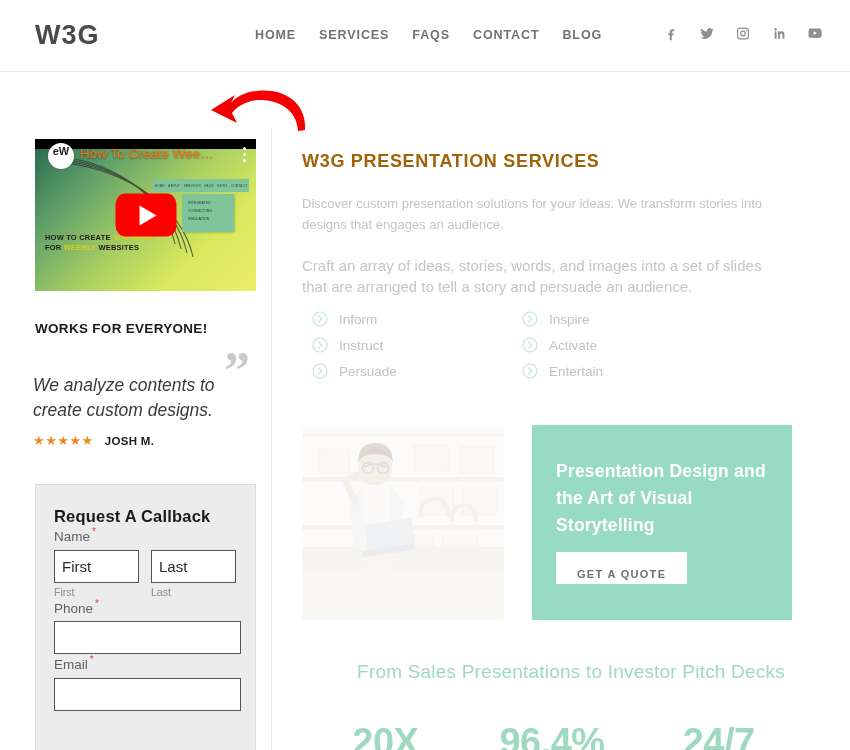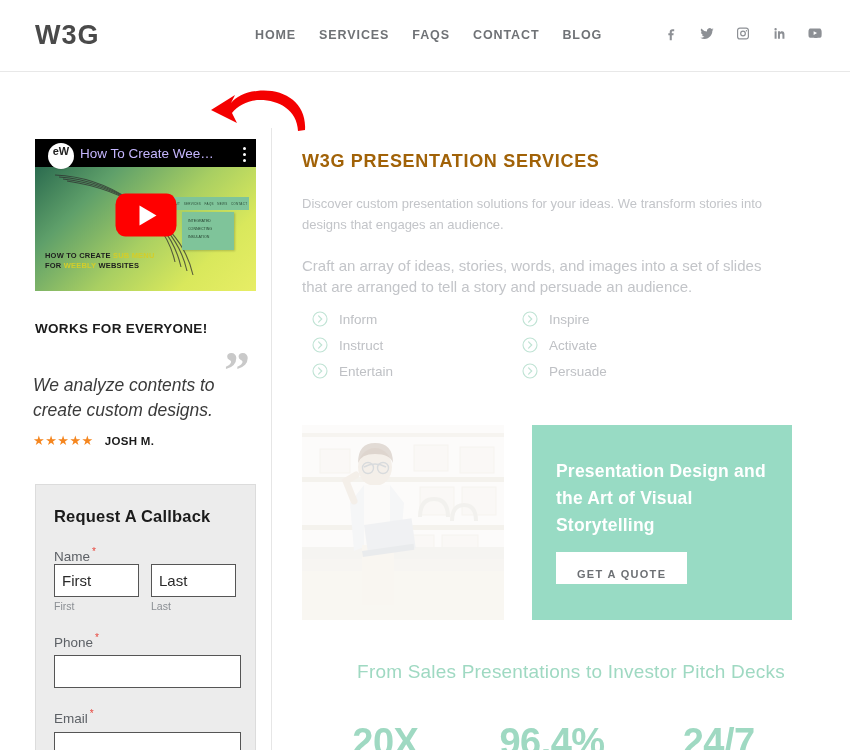--- a/index.html
+++ b/index.html
@@ -37,24 +37,23 @@
   .left-col { position: absolute; left: 0; top: 73px; width: 271px; height: 677px; }
   .divider { position: absolute; left: 271px; top: 128px; width: 1px; height: 622px; background: #e6e6e6; }
 
   .video {
     position: absolute; left: 35px; top: 66px;
     width: 221px; height: 152px; background: #000; overflow: hidden; cursor: pointer;
   }
   .vid-inner {
     position:absolute; left:0; top:10px; width:221px; height:160px;
     background: linear-gradient(135deg,#2b6b4f 0%, #5fa06a 22%, #a9cf62 48%, #d9e85c 70%, #eef06a 100%);
-    margin-top: 18px;
   }
   .vid-title {
-    position:absolute; left:45px; top:7px; color:#c4b5fd; font-size:13.5px;
+    position:absolute; left:45px; top:7px; color:#f97316; font-size:13.5px;
     text-shadow:0 1px 2px rgba(0,0,0,.45); white-space:nowrap; font-family:"Liberation Sans",sans-serif;
   }
   .vid-avatar {
     position:absolute; left:13px; top:4px; width:26px; height:26px; border-radius:50%;
     background:#fff; color:#222; font-size:11px; font-weight:bold; text-align:center; line-height:11px;
     padding-top:3px; box-shadow:0 0 2px rgba(0,0,0,.3);
   }
   .vid-kebab { position:absolute; right:10px; top:8px; width:3px; }
   .vid-kebab i { display:block; width:3px; height:3px; background:#fff; border-radius:50%; margin-bottom:3px; }
   .vid-navbar {
@@ -93,23 +92,23 @@
   .rating-row { position:absolute; left:33px; top:360px; display:flex; align-items:center; gap:11px; }
   .stars { display:flex; gap:1px; color:#f5861f; font-size:13px; letter-spacing:.5px; }
   .author { font-size:11.5px; font-weight:bold; color:#1b1b1b; letter-spacing:.3px; }
 
   
   .form-card {
     position:absolute; left:35px; top:411px; width:221px; height:280px;
     background:#ececec; border:1px solid #dcdcdc; padding:22px 18px 0 18px;
   }
   .form-title { font-size:16.5px; font-weight:bold; color:#1b1b1b; letter-spacing:.2px; }
-  .f-label { margin-top:20px; font-size:13.5px; color:#5d6166; }
+  .f-label { font-size:13.5px; color:#5d6166; }
   .req { color:#e8453c; font-size:10px; vertical-align:super; margin-left:2px; }
-  .name-row { display:flex; gap:12px; }
+  .name-row { display:flex; gap:12px; margin-top:6px; }
   .inp {
     background:#fff; border:1px solid #555; height:33px; font-size:15px; color:#2a2a2a;
     padding:0 7px; line-height:31px; font-family:"Liberation Sans",sans-serif; width:100%;
   }
   .inp-wrap { width:85px; }
   .sub-label { font-size:10.5px; color:#8a8e93; margin-top:3px; }
   .inp-full { width:187px; margin-top:6px; }
 
   
   .right-col { position:absolute; left:302px; top:73px; width:548px; }
@@ -312,30 +311,30 @@
           </div>
         </div>
       </div>
       <div class="feat-row">
         <div class="feat-col">
           <div class="feat">
             <svg class="feat-ico" viewBox="0 0 16 16">
                 <circle cx="8" cy="8" r="7" fill="none" stroke="#bfe3d4" stroke-width="1.1"></circle>
                 <path d="M6.6 4.9 9.7 8l-3.1 3.1" fill="none" stroke="#bfe3d4" stroke-width="1.2" stroke-linecap="round"></path>
               </svg>
+            <span class="feat-label">Persuade</span>
+          </div>
+        </div>
+        <div class="feat-col">
+          <div class="feat">
+            <svg class="feat-ico" viewBox="0 0 16 16">
+                <circle cx="8" cy="8" r="7" fill="none" stroke="#bfe3d4" stroke-width="1.1"></circle>
+                <path d="M6.6 4.9 9.7 8l-3.1 3.1" fill="none" stroke="#bfe3d4" stroke-width="1.2" stroke-linecap="round"></path>
+              </svg>
             <span class="feat-label">Entertain</span>
-          </div>
-        </div>
-        <div class="feat-col">
-          <div class="feat">
-            <svg class="feat-ico" viewBox="0 0 16 16">
-                <circle cx="8" cy="8" r="7" fill="none" stroke="#bfe3d4" stroke-width="1.1"></circle>
-                <path d="M6.6 4.9 9.7 8l-3.1 3.1" fill="none" stroke="#bfe3d4" stroke-width="1.2" stroke-linecap="round"></path>
-              </svg>
-            <span class="feat-label">Persuade</span>
           </div>
         </div>
       </div>
     </div>
 
     <div class="promo">
       <div class="promo-img">
         <svg viewBox="0 0 202 195" width="202" height="195">
           <rect width="202" height="195" fill="#f7f5f2"></rect>
           <rect y="8" width="202" height="4" fill="#e8e2d8"></rect>

